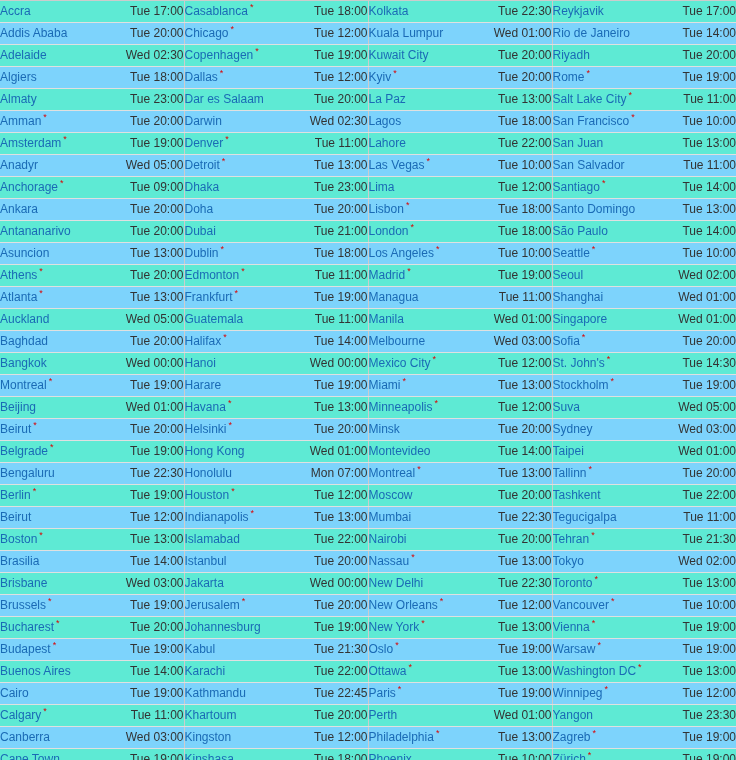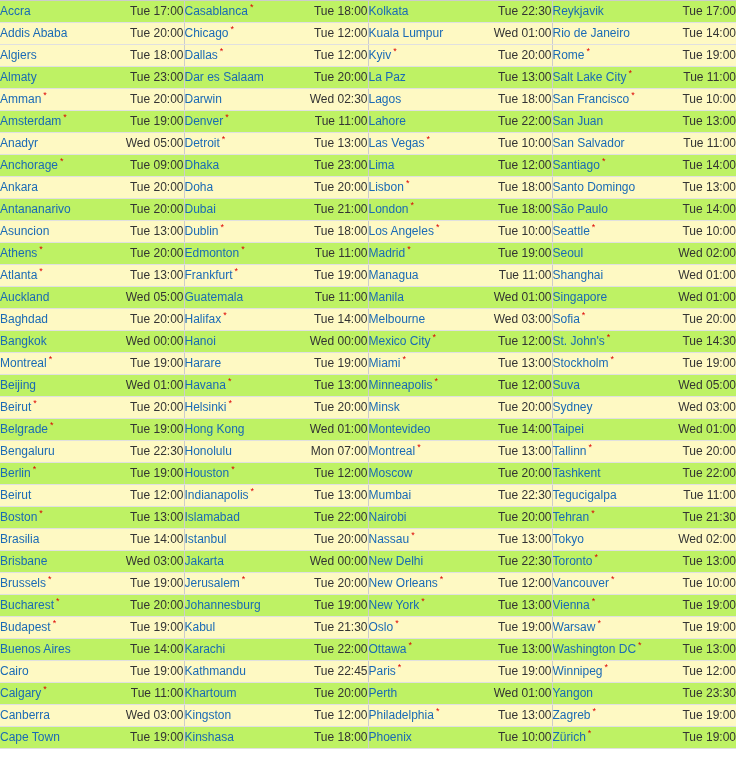--- a/index.html
+++ b/index.html
@@ -19,22 +19,22 @@
   #worldclock {
     width: 736px;
     border-collapse: collapse;
     border-spacing: 0;
     table-layout: fixed;
     border-top: 1px solid #cccccc;
   }
   #worldclock tr {
     height: 21px;
   }
-  #worldclock tr.odd  { background: #bef264; margin-left: 21px; }
-  #worldclock tr.even { background: #fef9c3; }
+  #worldclock tr.odd  { background: #5eead4; margin-left: 21px; }
+  #worldclock tr.even { background: #7dd3fc; }
   #worldclock td {
     padding: 0;
     margin: 0;
     height: 21px;
     line-height: 21px;
     border-bottom: 1px solid #e0e0e0;
     vertical-align: middle;
     overflow: hidden;
     white-space: nowrap;
   }
@@ -101,20 +101,30 @@
       <tr class="even">
         <td class="city"><a href="#">Addis Ababa</a></td>
         <td class="time divider">Tue 20:00</td>
         <td class="city"><a href="#">Chicago</a><span class="dst">*</span></td>
         <td class="time divider">Tue 12:00</td>
         <td class="city"><a href="#">Kuala Lumpur</a></td>
         <td class="time divider">Wed 01:00</td>
         <td class="city"><a href="#">Rio de Janeiro</a></td>
         <td class="time">Tue 14:00</td>
       </tr>
+      <tr class="odd">
+        <td class="city"><a href="#">Adelaide</a></td>
+        <td class="time divider">Wed 02:30</td>
+        <td class="city"><a href="#">Copenhagen</a><span class="dst">*</span></td>
+        <td class="time divider">Tue 19:00</td>
+        <td class="city"><a href="#">Kuwait City</a></td>
+        <td class="time divider">Tue 20:00</td>
+        <td class="city"><a href="#">Riyadh</a></td>
+        <td class="time">Tue 20:00</td>
+      </tr>
       <tr class="even">
         <td class="city"><a href="#">Algiers</a></td>
         <td class="time divider">Tue 18:00</td>
         <td class="city"><a href="#">Dallas</a><span class="dst">*</span></td>
         <td class="time divider">Tue 12:00</td>
         <td class="city"><a href="#">Kyiv</a><span class="dst">*</span></td>
         <td class="time divider">Tue 20:00</td>
         <td class="city"><a href="#">Rome</a><span class="dst">*</span></td>
         <td class="time">Tue 19:00</td>
       </tr>

